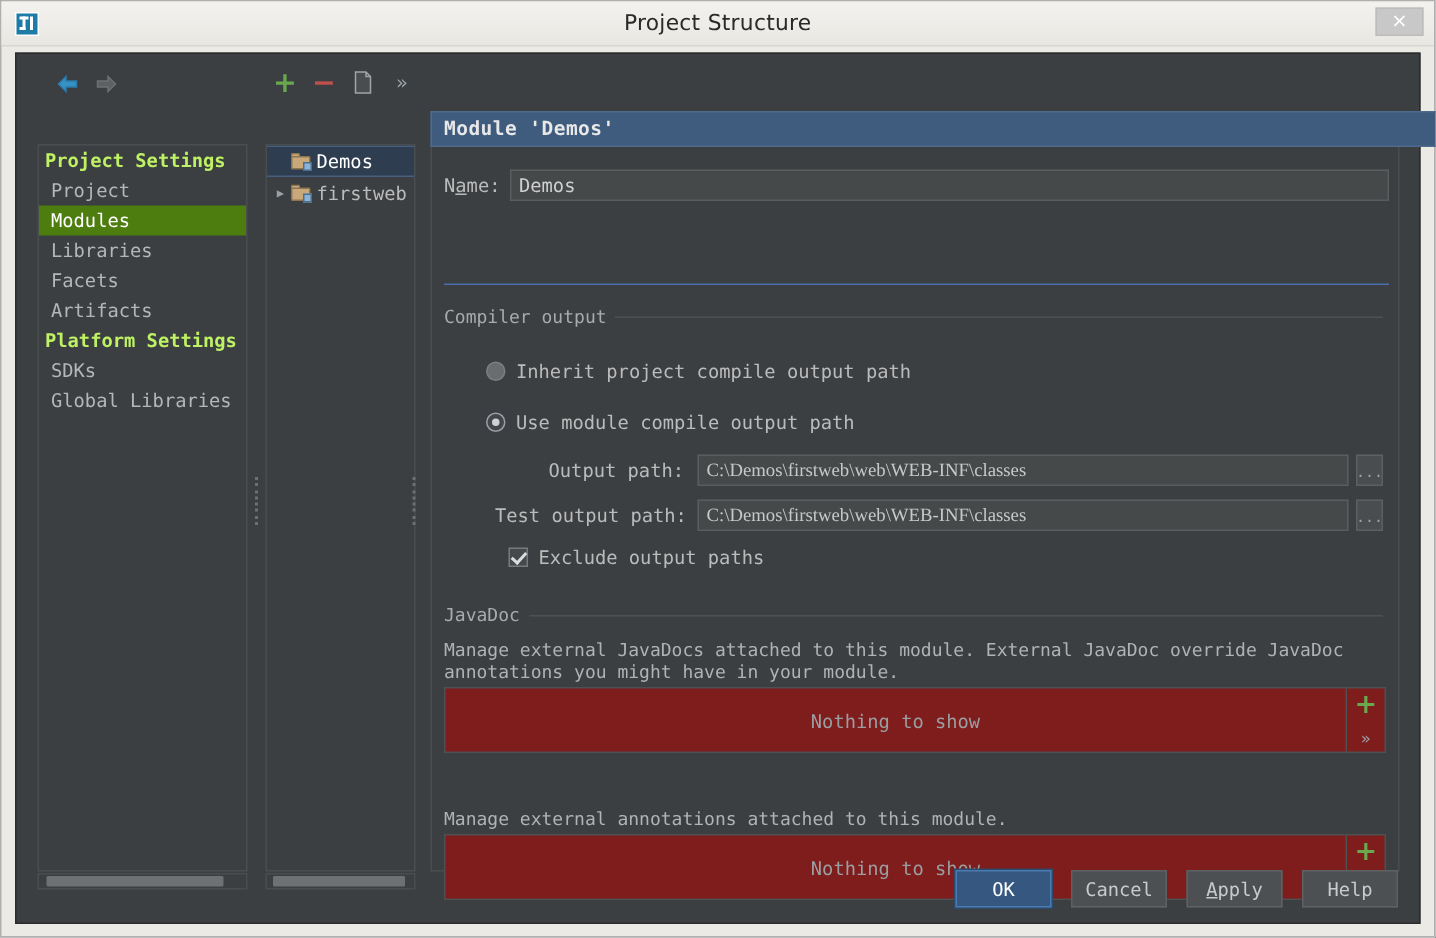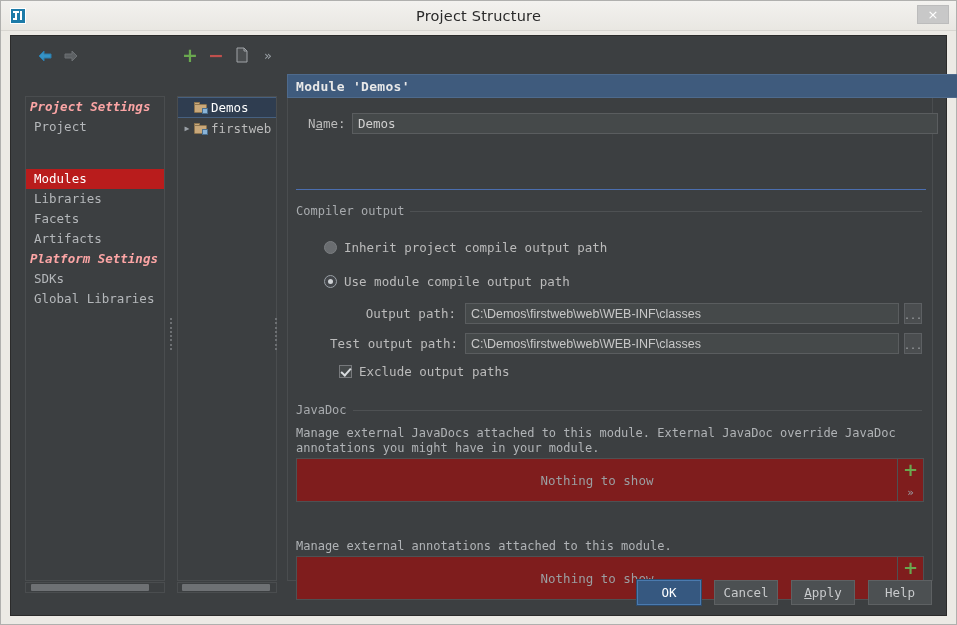--- a/index.html
+++ b/index.html
@@ -100,30 +100,28 @@
   .set-row {
     height: 20px;
     line-height: 20px;
     font-size: 12.5px;
     color: #b4b7ba;
     white-space: nowrap;
     padding-left: 8px;
     cursor: pointer;
   }
   .set-row.group {
-    color: #fca5a5;
+    color: #bef264;
     font-weight: bold;
     padding-left: 4px;
     cursor: default;
-    font-style: italic;
   }
   .set-row.selected {
-    background: #b91c1c;
+    background: #4d7c0f;
     color: #ffffff;
-    margin-top: 32px;
   }
 
   
   #tree-panel {
     position: absolute;
     left: 166px; top: 60px;
     width: 100px; height: 485px;
     background: #3c3f41;
     border: 1px solid #4a4d4f;
     overflow: hidden;
@@ -225,21 +223,21 @@
     position: absolute;
     left: 0; top: 24px;
     width: 646px; height: 483px;
     background: #3c3f41;
     border: 1px solid #4a4d4f;
     border-top: none;
   }
 
   #name-row {
     position: absolute;
-    left: 20px; top: 14px;
+    left: 8px; top: 14px;
     width: 630px; height: 22px;
     display: flex; align-items: center;
   }
   #name-row .lbl {
     width: 44px;
     font-size: 12.5px;
     color: #bbbbbb;
   }
   #name-row .lbl u { text-decoration: underline; }
   #name-field {
@@ -358,21 +356,21 @@
     font-size: 12.5px;
     color: #bbbbbb;
     text-align: right;
     white-space: nowrap;
   }
   .path-input {
     height: 21px;
     background: #45494a;
     border: 1px solid #5a5d5f;
     color: #c8c8c8;
-    font-family: Liberation Sans, sans-serif;
+    font-family: Liberation Serif, serif;
     font-size: 12.5px;
     padding: 0 5px;
     outline: none;
   }
   .browse-btn {
     width: 18px; height: 21px;
     margin-left: 5px;
     background: #4a4d4f;
     border: 1px solid #5d6063;
     color: #a0a3a6;

